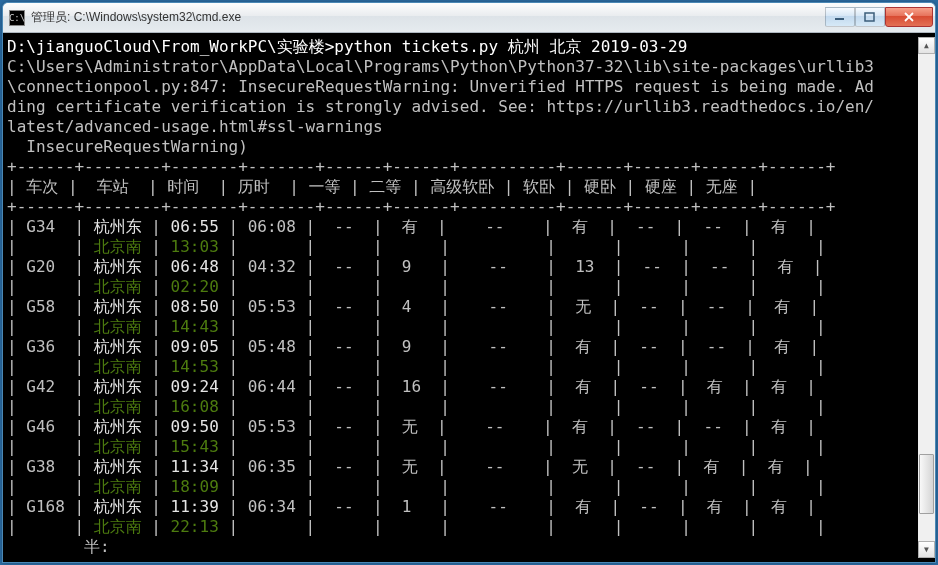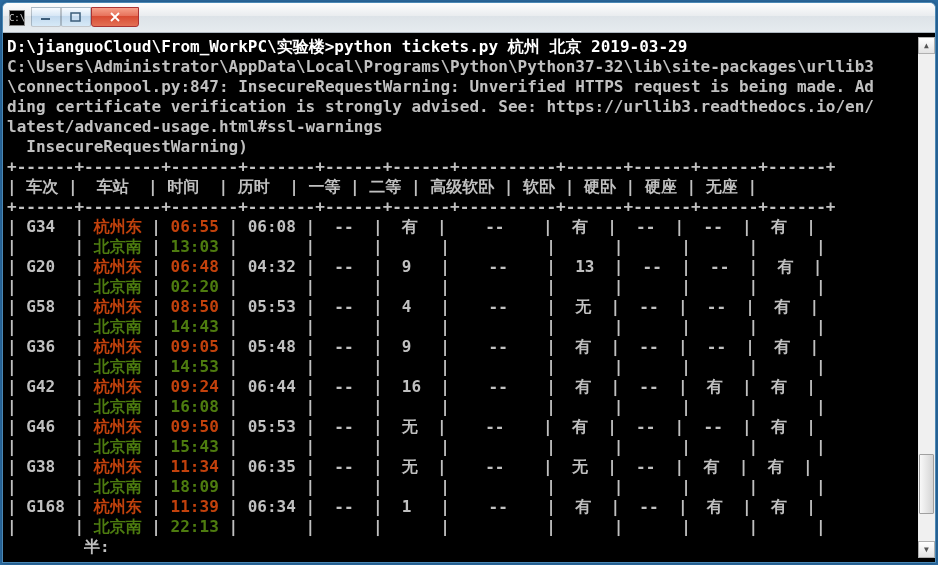--- a/index.html
+++ b/index.html
@@ -72,34 +72,33 @@
     border-radius: 0 0 3px 3px;
     border-color: #a33;
   }
   .win-btn svg { width: 12px; height: 10px; }
   .client {
     flex: 1;
     background: #000;
     padding: 4px 0 4px 4px;
     display: flex;
     overflow: hidden;
-    font-weight: bold;
   }
   .console {
     flex: 1;
     color: #c0c0c0;
     font-size: 16px;
     line-height: 20px;
     white-space: pre;
     font-family: "NSimSun", "SimSun", "Consolas", monospace;
     letter-spacing: 0;
     overflow: hidden;
   }
   .console .w { color: #fff; }
-  .console .g { color: #c2410c; }
+  .console .g { color: #e5e5e5; }
   .console .r { color: #4d7c0f; }
   .scrollbar {
     width: 17px;
     background: #f0f0f0;
     display: flex;
     flex-direction: column;
     margin-left: 1px;
   }
   .sb-btn {
     height: 17px;
@@ -123,20 +122,21 @@
     border-radius: 1px;
   }
 </style>
 </head>
 <body>
 
 <div class="window">
 
   <div class="titlebar">
     <span class="title-icon">C:\</span>
+    <span class="title-text">管理员: C:\Windows\system32\cmd.exe</span>
     <div class="win-buttons">
       <div class="win-btn min">
         <svg viewBox="0 0 12 10">
             <rect x="1" y="6" width="9" height="2" fill="currentColor"></rect>
           </svg>
       </div>
       <div class="win-btn max">
         <svg viewBox="0 0 12 10">
             <rect x="1" y="1" width="9" height="8" fill="none" stroke="currentColor" stroke-width="1.5"></rect>
           </svg>

